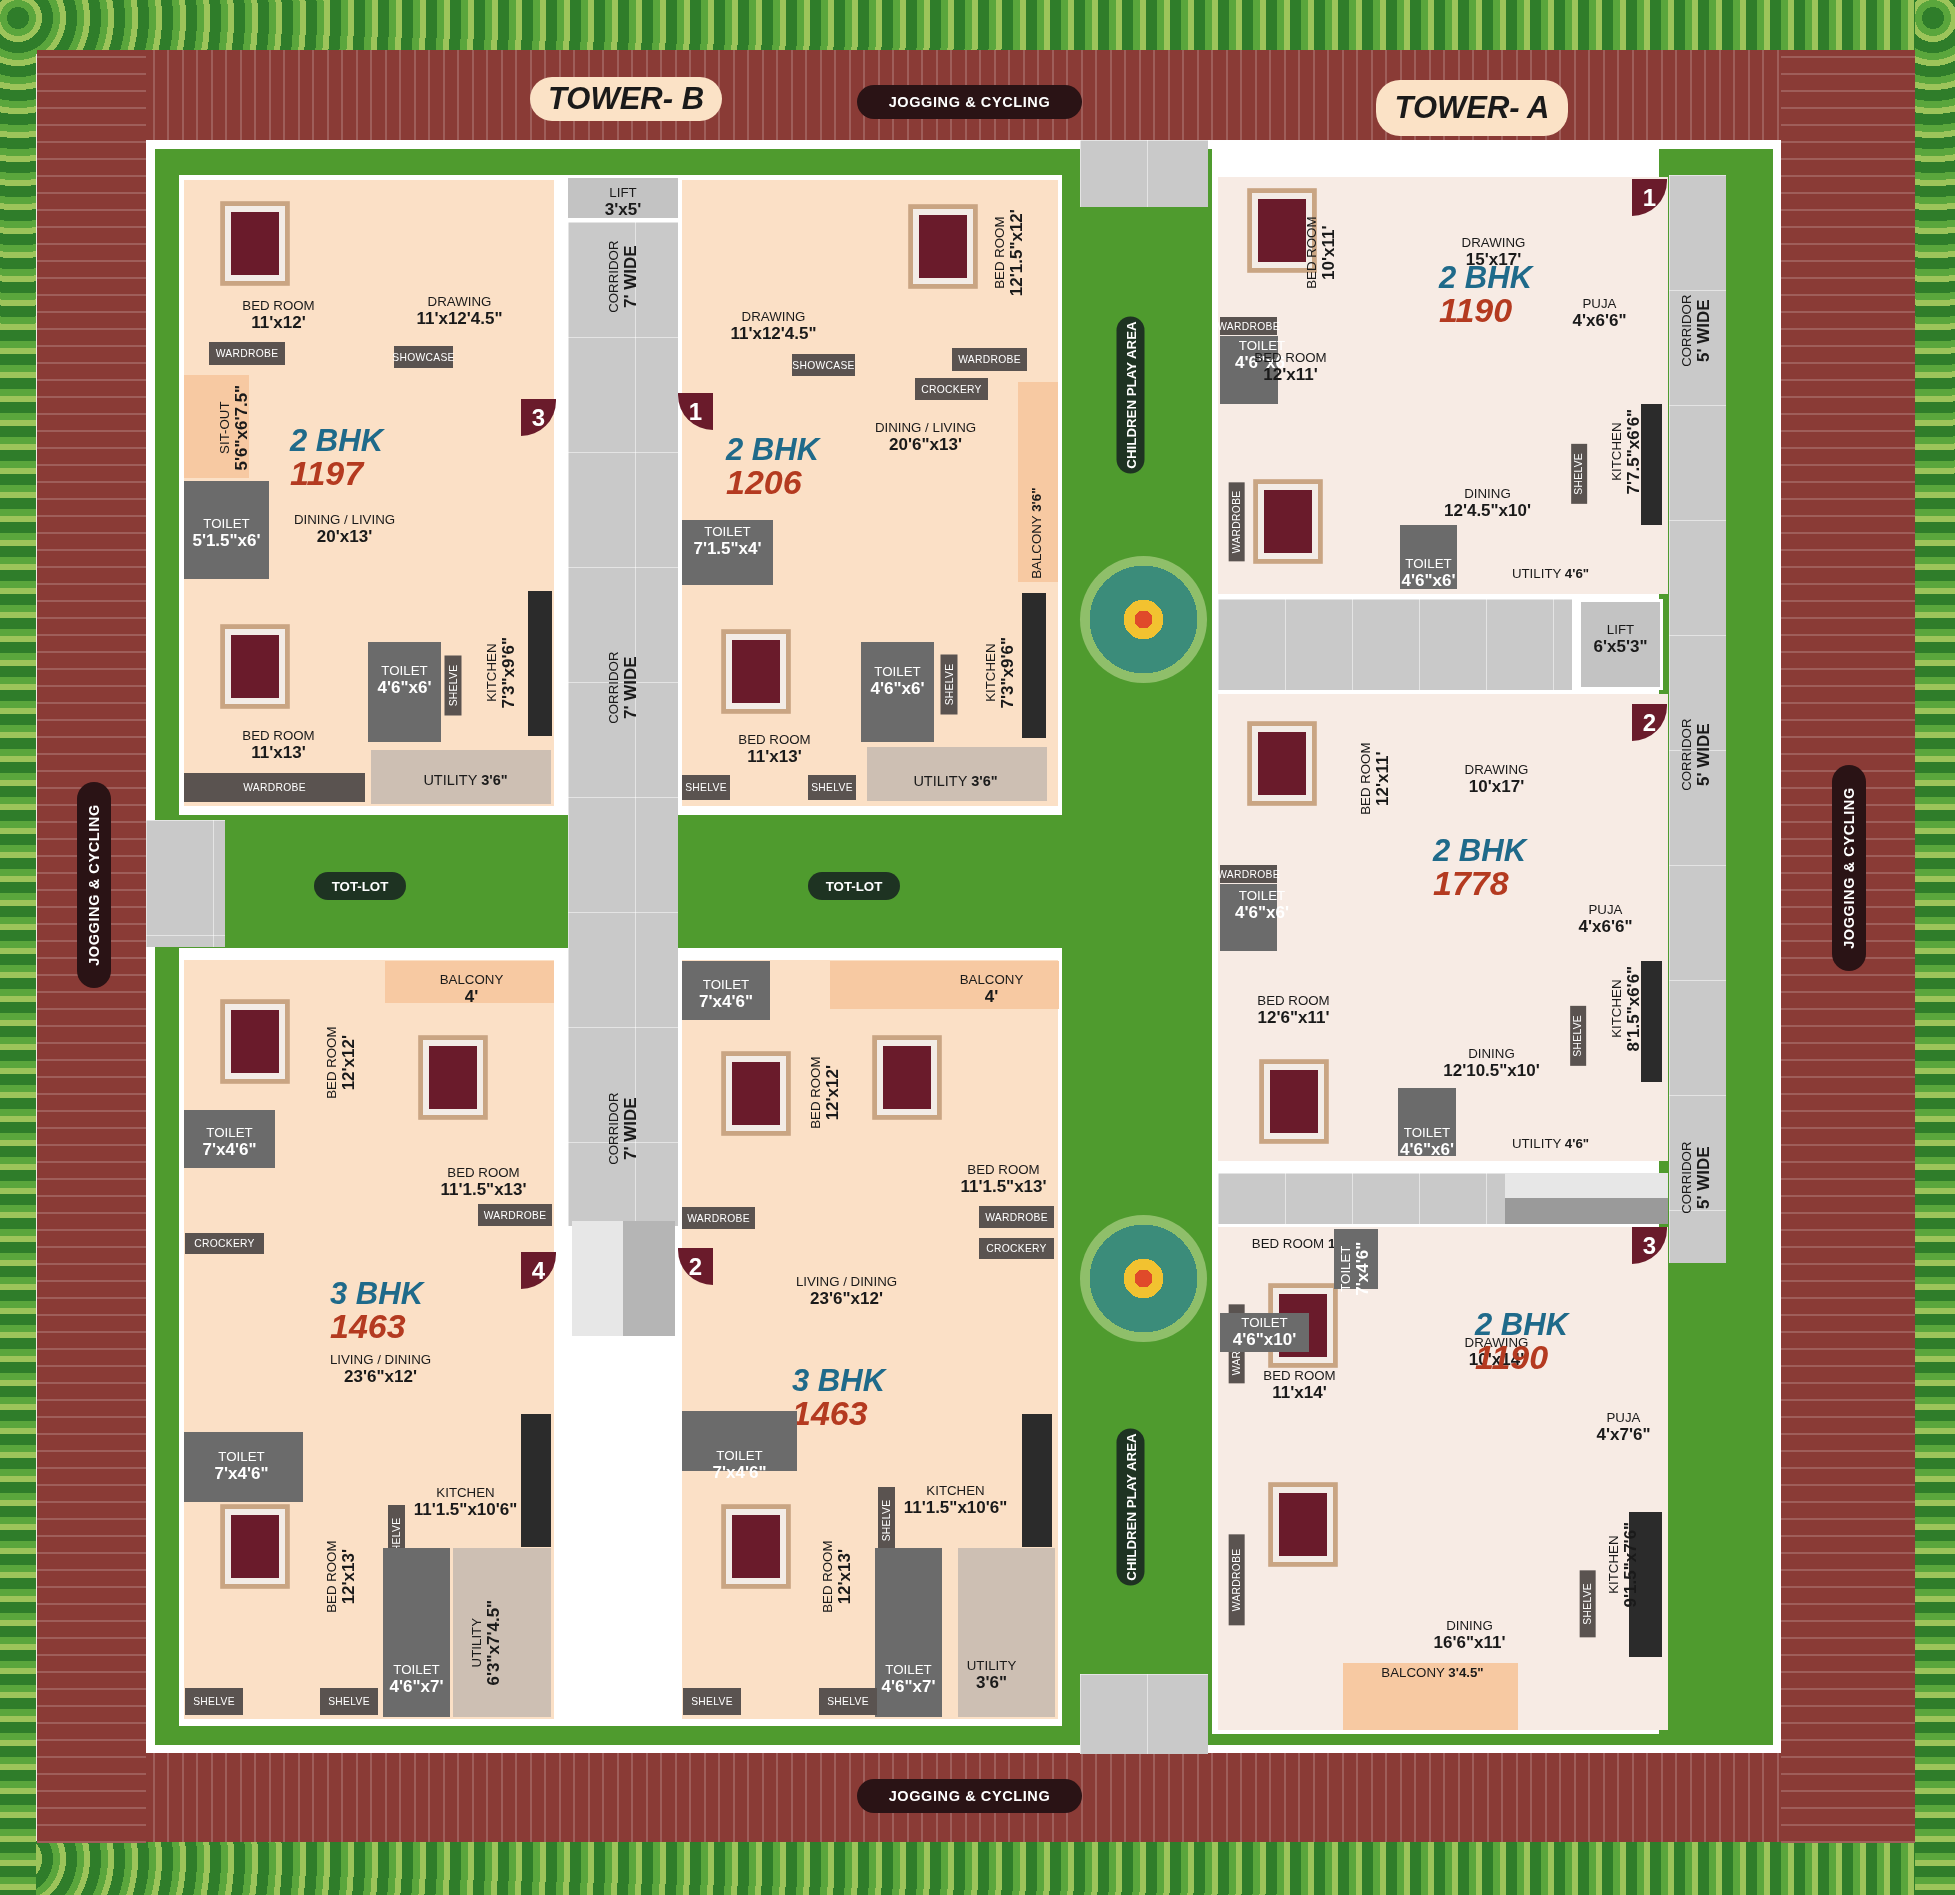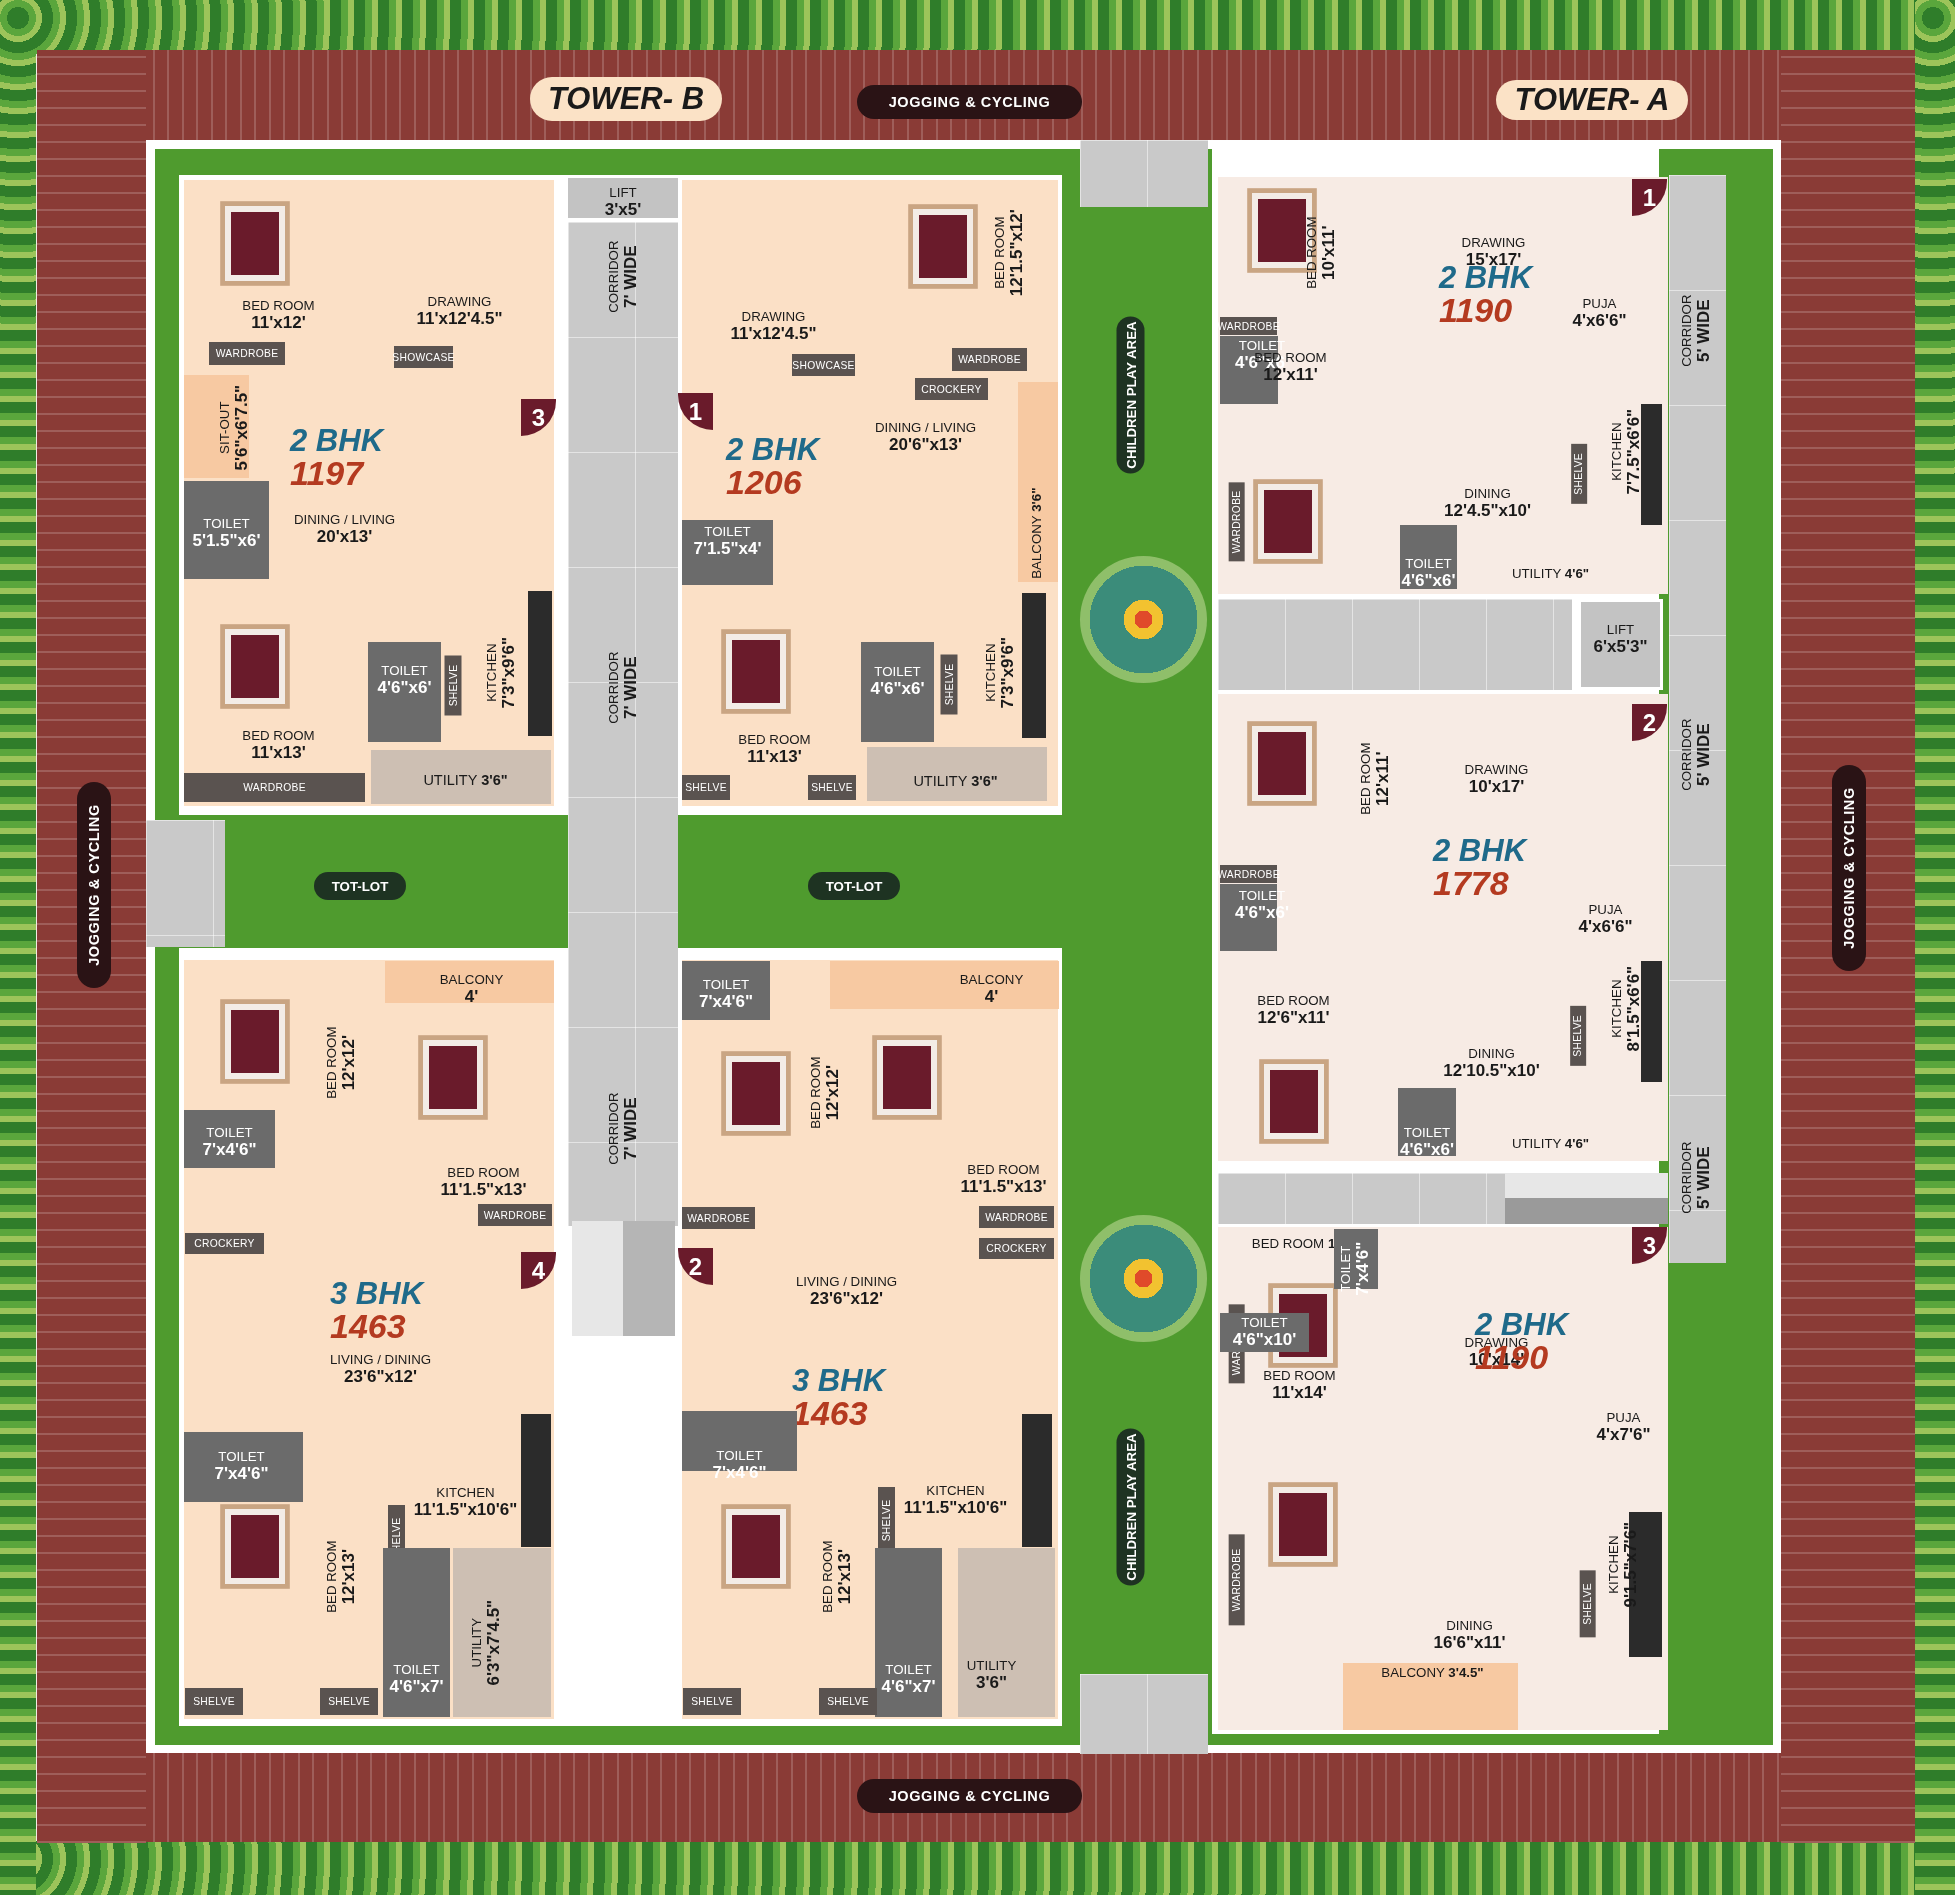--- a/index.html
+++ b/index.html
@@ -43,21 +43,21 @@
 
 <div class="abs track" style="left:37px;top:50px;width:1878px;height:91px;"></div>
 <div class="abs track" style="left:37px;top:1753px;width:1878px;height:89px;"></div>
 <div class="abs track-v" style="left:37px;top:50px;width:109px;height:1793px;"></div>
 <div class="abs track-v" style="left:1781px;top:50px;width:134px;height:1793px;"></div>
 
 <div class="abs white-wall" style="left:146px;top:140px;width:1635px;height:1613px;"></div>
 <div class="abs grass" style="left:155px;top:149px;width:1618px;height:1596px;"></div>
 
 <div class="abs tower" style="left:530px;top:77px;width:192px;height:44px;">TOWER- B</div>
-<div class="abs tower" style="left:1496px;top:80px;width:192px;height:40px;">TOWER- A</div>
+<div class="abs tower" style="left:1376px;top:80px;width:192px;height:56px;">TOWER- A</div>
 <div class="abs pill" style="left:857px;top:85px;width:225px;height:34px;font-size:14.5px;">JOGGING &amp; CYCLING</div>
 <div class="abs pill" style="left:857px;top:1779px;width:225px;height:34px;font-size:14.5px;">JOGGING &amp; CYCLING</div>
 <div class="abs pill rot" style="left:-9px;top:868px;width:206px;height:34px;font-size:14.5px;">JOGGING &amp; CYCLING</div>
 <div class="abs pill rot" style="left:1746px;top:851px;width:206px;height:34px;font-size:14.5px;">JOGGING &amp; CYCLING</div>
 
 <div class="abs paving" style="left:1080px;top:140px;width:128px;height:67px;"></div>
 <div class="abs paving" style="left:1080px;top:1674px;width:128px;height:80px;"></div>
 <div class="abs pill-green rot" style="left:1052px;top:381px;width:157px;height:28px;font-size:13.3px;">CHILDREN PLAY AREA</div>
 <div class="abs pill-green rot" style="left:1052px;top:1493px;width:157px;height:28px;font-size:13.3px;">CHILDREN PLAY AREA</div>
 <div class="play" style="left:1080px;top:556px;width:127px;height:127px;"></div>

